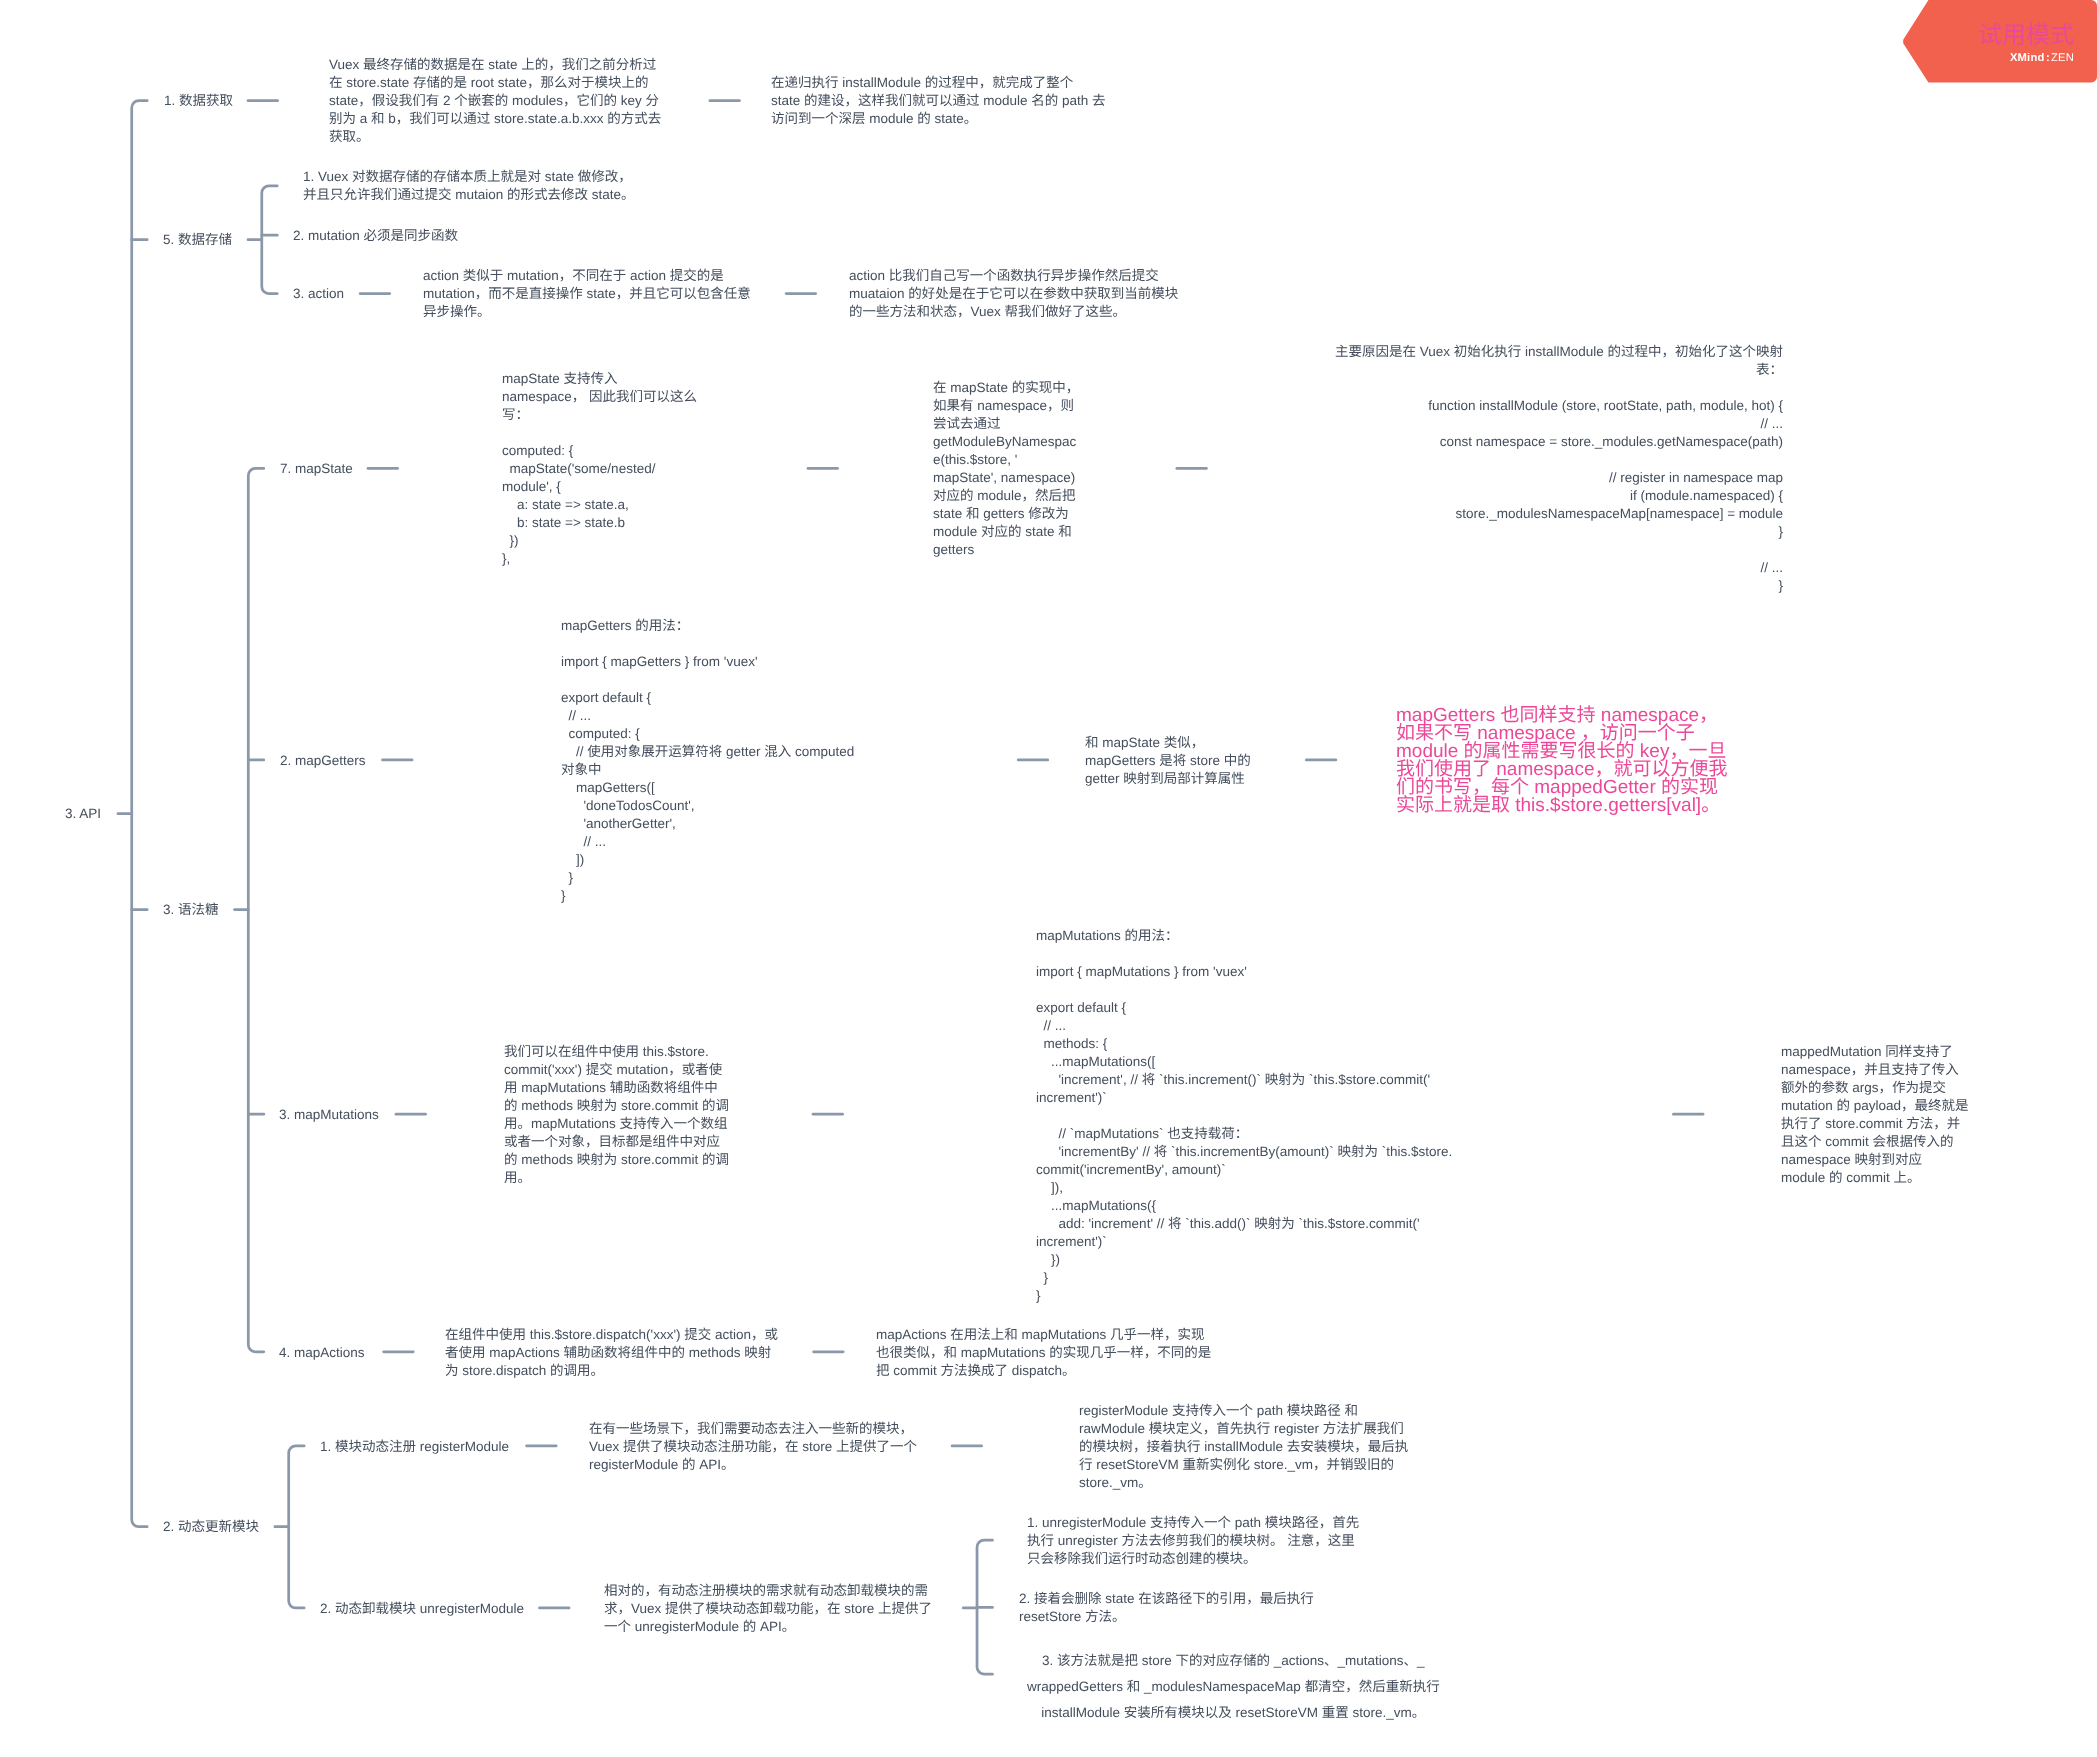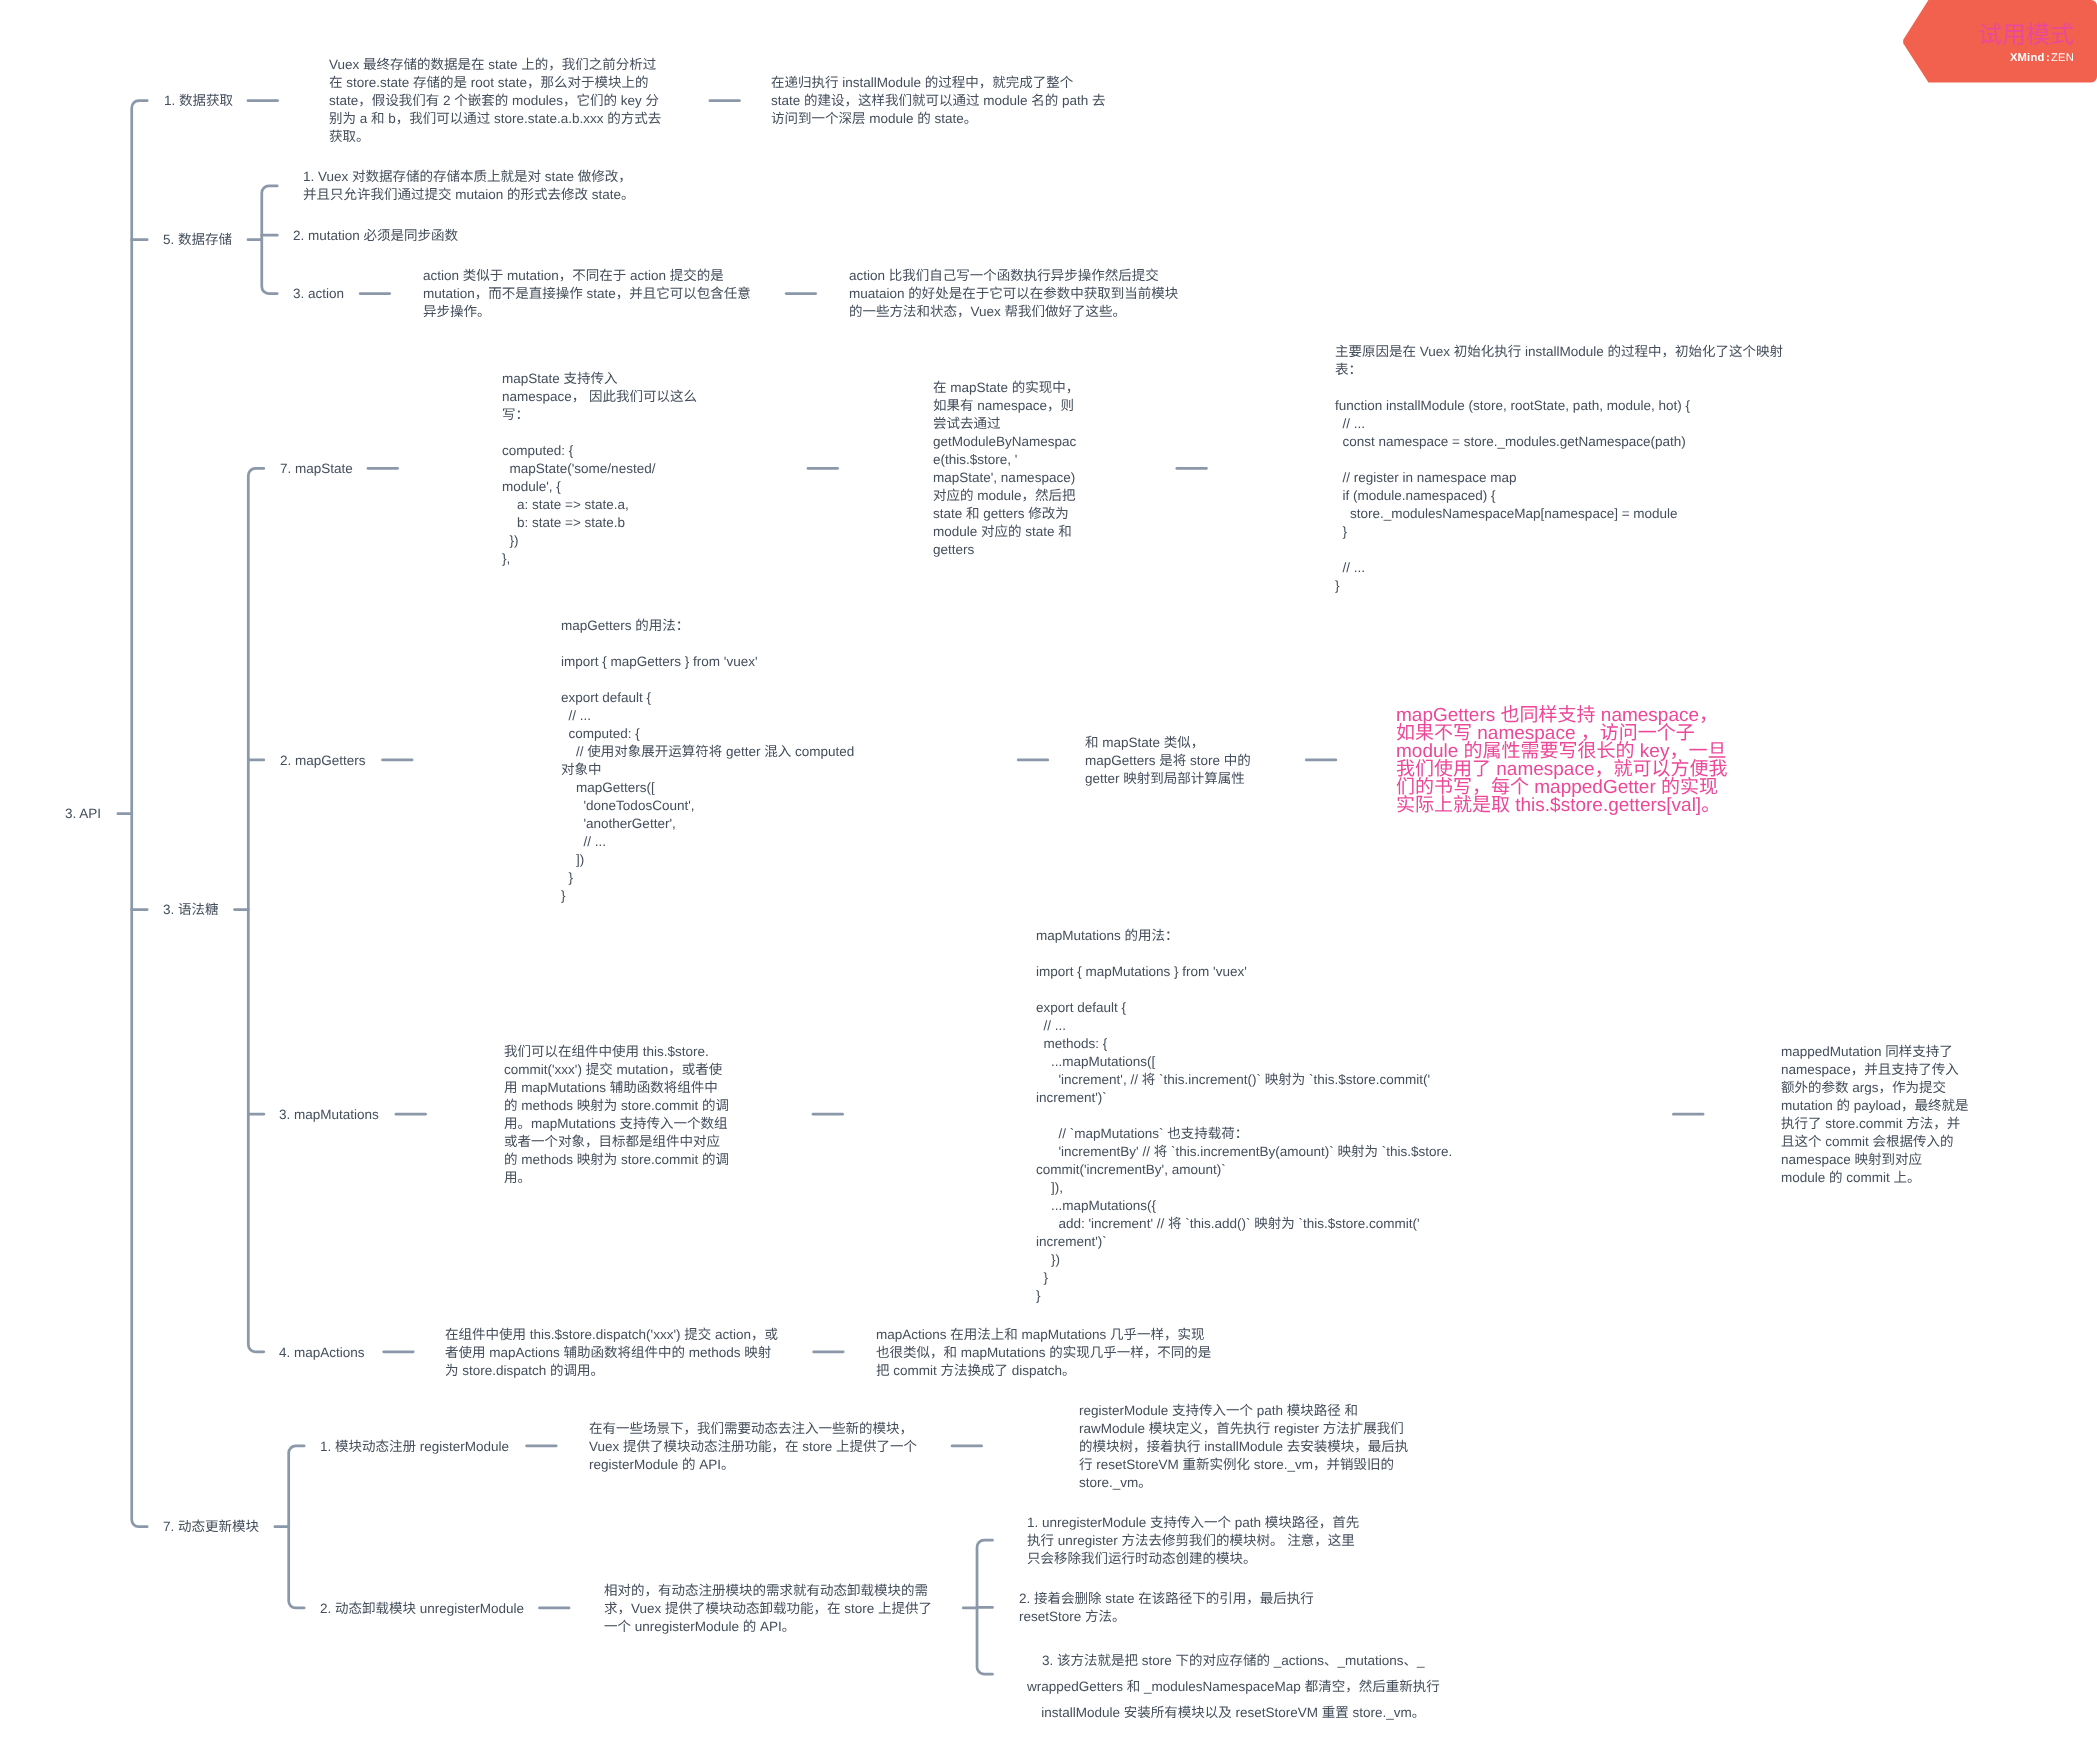--- a/index.html
+++ b/index.html
@@ -61,21 +61,21 @@
       <path d="M1698.45 2579 H1751.15" fill="none" stroke="#8b98a9" stroke-width="4.9" stroke-linecap="round" stroke-linejoin="round"></path>
       <path d="M962.45 2868 H1015.1500000000001" fill="none" stroke="#8b98a9" stroke-width="4.9" stroke-linecap="round" stroke-linejoin="round"></path>
       <path d="M1718.45 2868 H1743" fill="none" stroke="#8b98a9" stroke-width="4.9" stroke-linecap="round" stroke-linejoin="round"></path>
       <path d="M1770.55 2747 H1755.5 A12.5 12.5 0 0 0 1743 2759.5 V2973.5 A12.5 12.5 0 0 0 1755.5 2986 H1770.55" fill="none" stroke="#8b98a9" stroke-width="4.9" stroke-linecap="round" stroke-linejoin="round"></path>
       <path d="M1743 2867 H1770.55" fill="none" stroke="#8b98a9" stroke-width="4.9" stroke-linecap="round" stroke-linejoin="round"></path>
     </svg>
 <div class="topic" style="font-size: 13.5px; line-height: 18.5px; left: 65px; color: rgb(68, 78, 92); top: 805px;">3. API</div>
     <div class="topic" style="font-size: 13.5px; line-height: 18.5px; left: 164px; color: rgb(68, 78, 92); top: 92px;">1. 数据获取</div>
     <div class="topic" style="font-size: 13.5px; line-height: 18.5px; left: 163px; color: rgb(68, 78, 92); top: 231px;">5. 数据存储</div>
     <div class="topic" style="font-size: 13.5px; line-height: 18.5px; left: 163px; color: rgb(68, 78, 92); top: 901px;">3. 语法糖</div>
-    <div class="topic" style="font-size: 13.5px; line-height: 18.5px; left: 163px; color: rgb(68, 78, 92); top: 1518px;">7. 动态更新模块</div>
+    <div class="topic" style="font-size: 13.5px; line-height: 18.5px; left: 163px; color: rgb(68, 78, 92); top: 1518px;">2. 动态更新模块</div>
     <div class="topic" style="font-size: 13.5px; line-height: 18px; left: 329px; color: rgb(68, 78, 92); top: 56px;">Vuex 最终存储的数据是在 state 上的，我们之前分析过
 在 store.state 存储的是 root state，那么对于模块上的
 state，假设我们有 2 个嵌套的 modules，它们的 key 分
 别为 a 和 b，我们可以通过 store.state.a.b.xxx 的方式去
 获取。</div>
     <div class="topic" style="font-size: 13.5px; line-height: 18px; left: 771px; color: rgb(68, 78, 92); top: 74px;">在递归执行 installModule 的过程中，就完成了整个
 state 的建设，这样我们就可以通过 module 名的 path 去
 访问到一个深层 module 的 state。</div>
     <div class="topic" style="font-size: 13.5px; line-height: 18px; left: 303px; color: rgb(68, 78, 92); top: 168px;">1. Vuex 对数据存储的存储本质上就是对 state 做修改，
 并且只允许我们通过提交 mutaion 的形式去修改 state。</div>
@@ -102,21 +102,21 @@
     <div class="topic" style="font-size: 13.5px; line-height: 18px; left: 933px; color: rgb(68, 78, 92); top: 379px;">在 mapState 的实现中，
 如果有 namespace，则
 尝试去通过
 getModuleByNamespac
 e(this.$store, '
 mapState', namespace)
 对应的 module，然后把
 state 和 getters 修改为
 module 对应的 state 和
 getters</div>
-    <div class="topic" style="font-size: 13.5px; line-height: 18px; left: 1335px; color: rgb(68, 78, 92); top: 343px;">主要原因是在 Vuex 初始化执行 installModule 的过程中，初始化了这个映射
+    <div class="topic" style="font-size: 13.5px; line-height: 18px; left: 1335px; color: rgb(68, 78, 92); top: 343px; text-align: right;">主要原因是在 Vuex 初始化执行 installModule 的过程中，初始化了这个映射
 表：
 
 function installModule (store, rootState, path, module, hot) {
   // ...
   const namespace = store._modules.getNamespace(path)
 
   // register in namespace map
   if (module.namespaced) {
     store._modulesNamespaceMap[namespace] = module
   }

